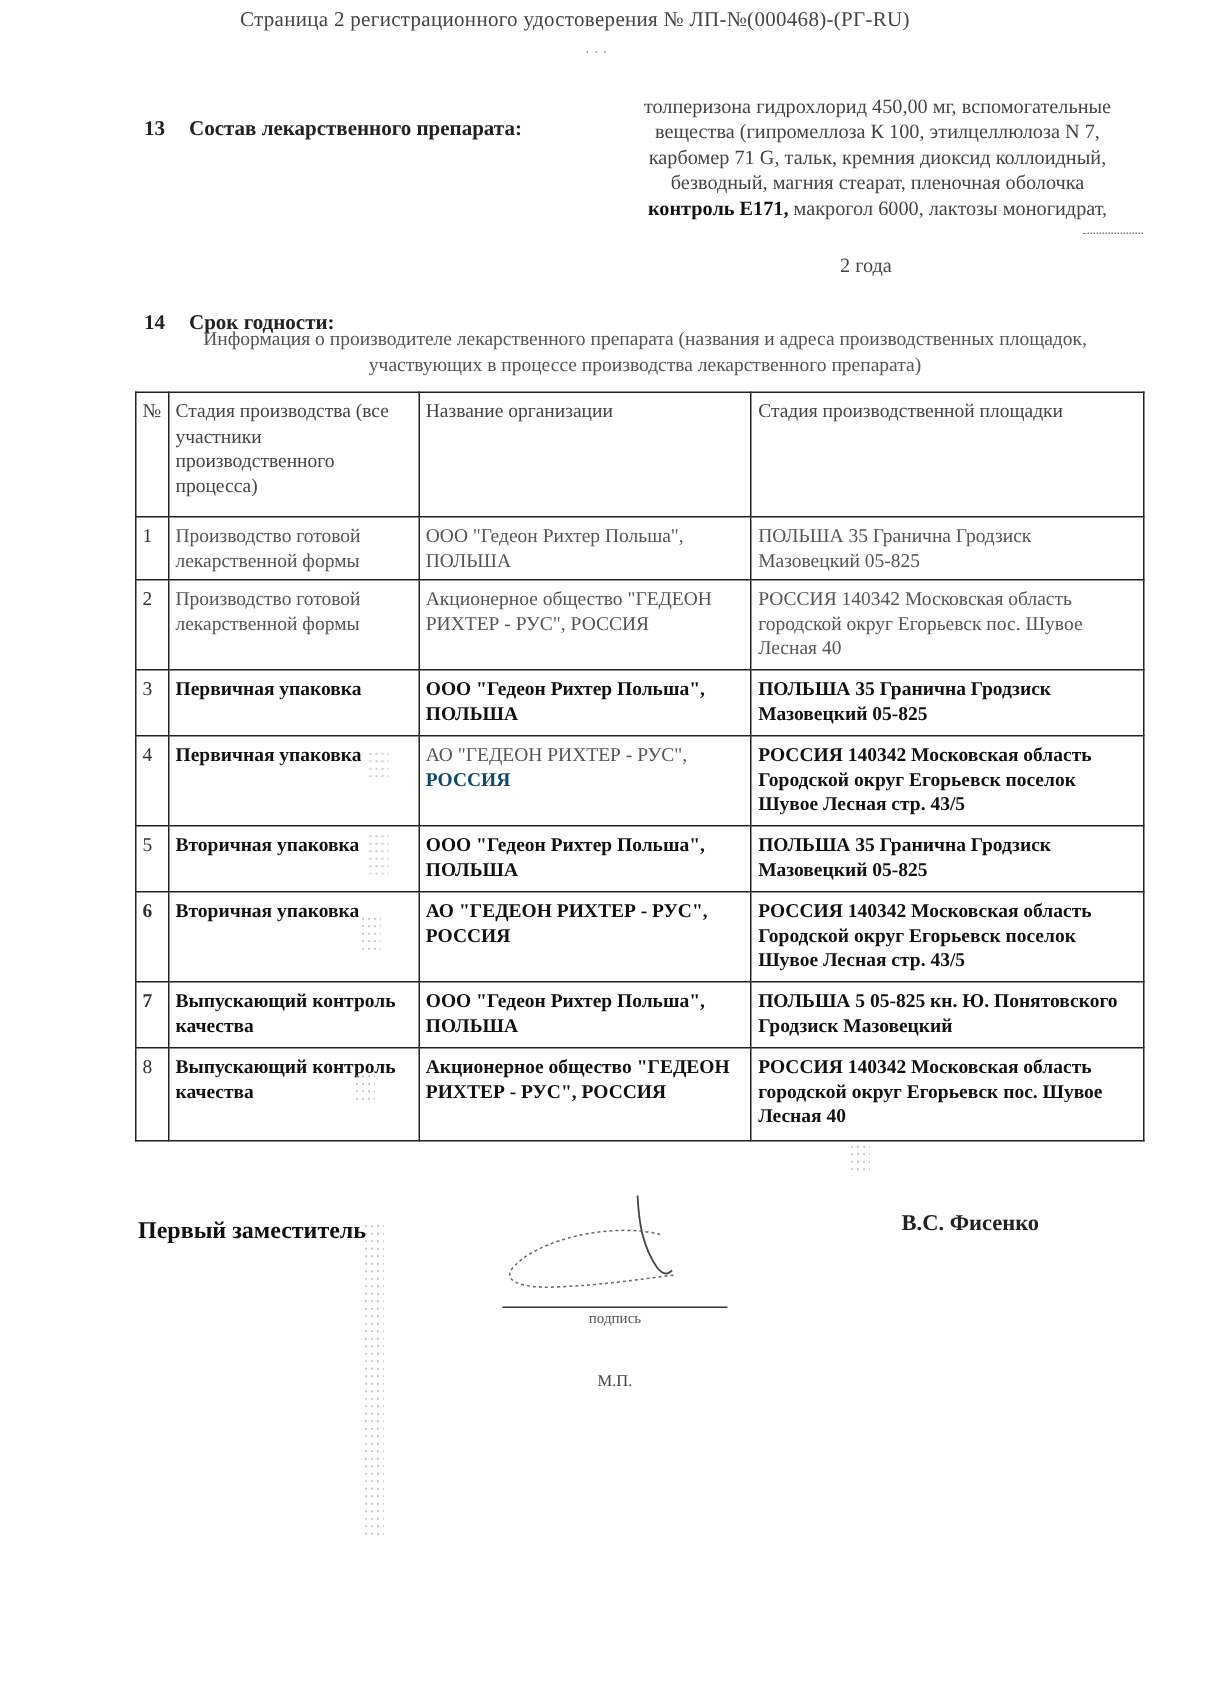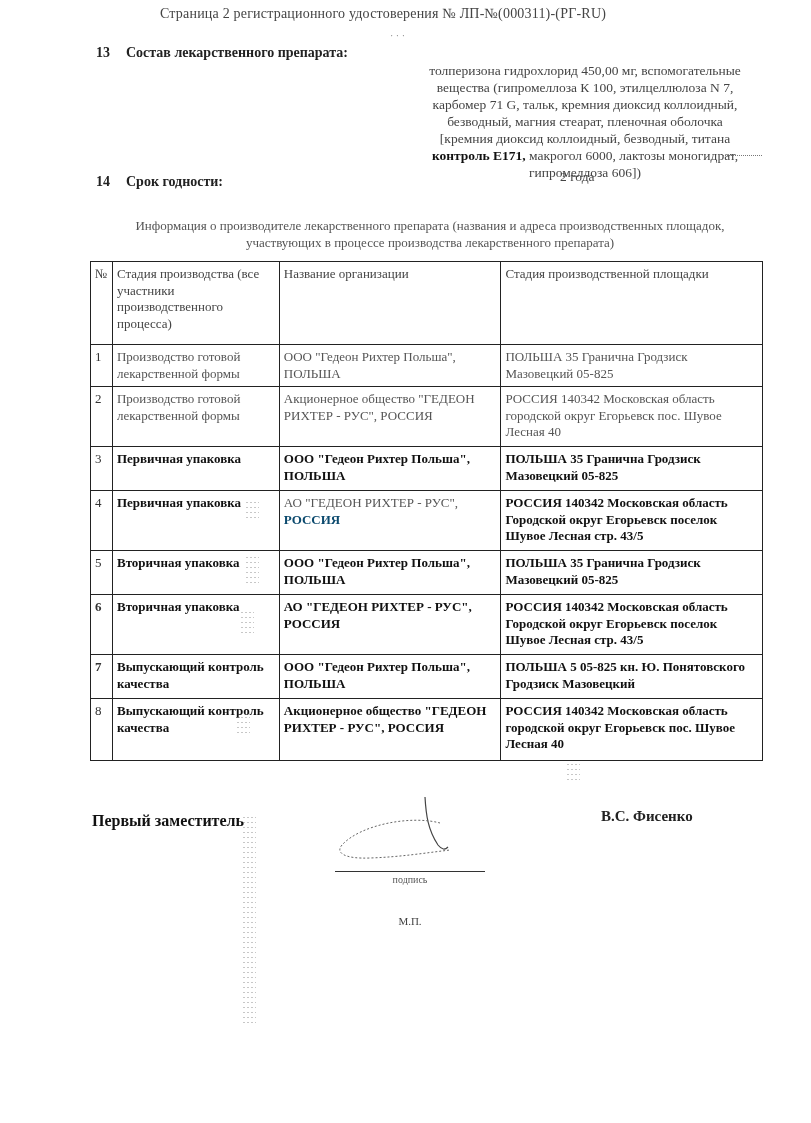--- a/index.html
+++ b/index.html
@@ -6,21 +6,21 @@
     body {
       width: 811px; height: 1123px; position: relative; overflow: hidden;
       font-family: "Liberation Serif", "DejaVu Serif", serif; color: #111;
     }
     .faint { color: #555; }
     .abs { position: absolute; }
     #page-header {
       left: 160px; top: 6px; width: 520px; font-size: 14px; color: #444; letter-spacing: 0.2px;
     }
     .sec-label { font-size: 14px; font-weight: bold; color: #222; }
-    .sec-num { display: inline-block; width: 30px; }
+    .sec-num { display: inline-block; width: 30px; margin-top: 34px; }
     #sec13 { left: 96px; top: 45px; }
     #sec13-value {
       left: 405px; top: 42px; width: 360px; text-align: center; font-size: 13.5px; line-height: 17px; color: #444; margin-top: 20px;
     }
     #sec13-value b { color: #111; }
     #sec14 { left: 96px; top: 174px; }
     #sec14-value { left: 560px; top: 169px; font-size: 13.5px; color: #444; }
     #info {
       left: 90px; top: 217px; width: 680px; text-align: center; font-size: 13px; line-height: 17px; color: #555;
     }
@@ -47,34 +47,32 @@
     .mp { left: 335px; top: 889px; width: 150px; text-align: center; font-size: 11px; color: #444; margin-top: 26px; }
     .scan-noise {
       position: absolute; width: 14px; background:
         radial-gradient(circle, #999 0.6px, transparent 0.9px) 0 0/4px 5px;
       opacity: 0.55;
     }
   </style>
 </head>
 <body>
 
-<div id="page-header" class="abs">Страница 2 регистрационного удостоверения № ЛП-№(000311)-(РГ-RU)</div>
+<div id="page-header" class="abs">Страница 2 регистрационного удостоверения № ЛП-№(000468)-(РГ-RU)</div>
 <div class="abs" style="left:390px;top:30px;font-size:10px;color:#888;">· · ·</div>
 
 <div id="sec13" class="abs sec-label">
   <span class="sec-num">13</span><span>Состав лекарственного препарата:</span>
 </div>
 <div id="sec13-value" class="abs">
   <div>толперизона гидрохлорид 450,00 мг, вспомогательные</div>
   <div>вещества (гипромеллоза К 100, этилцеллюлоза N 7,</div>
   <div>карбомер 71 G, тальк, кремния диоксид коллоидный,</div>
   <div>безводный, магния стеарат, пленочная оболочка</div>
-  <div>[кремния диоксид коллоидный, безводный, титана</div>
   <div><b>контроль Е171,</b><span> макрогол 6000, лактозы моногидрат,</span></div>
-  <div>гипромеллоза 606])</div>
 </div>
 <div class="abs" style="left:722px;top:155px;width:40px;border-top:1px dotted #777;"></div>
 
 <div id="sec14" class="abs sec-label">
   <span class="sec-num">14</span><span>Срок годности:</span>
 </div>
 <div id="sec14-value" class="abs">2 года</div>
 
 <div id="info" class="abs">
   <div>Информация о производителе лекарственного препарата (названия и адреса производственных площадок,</div>

